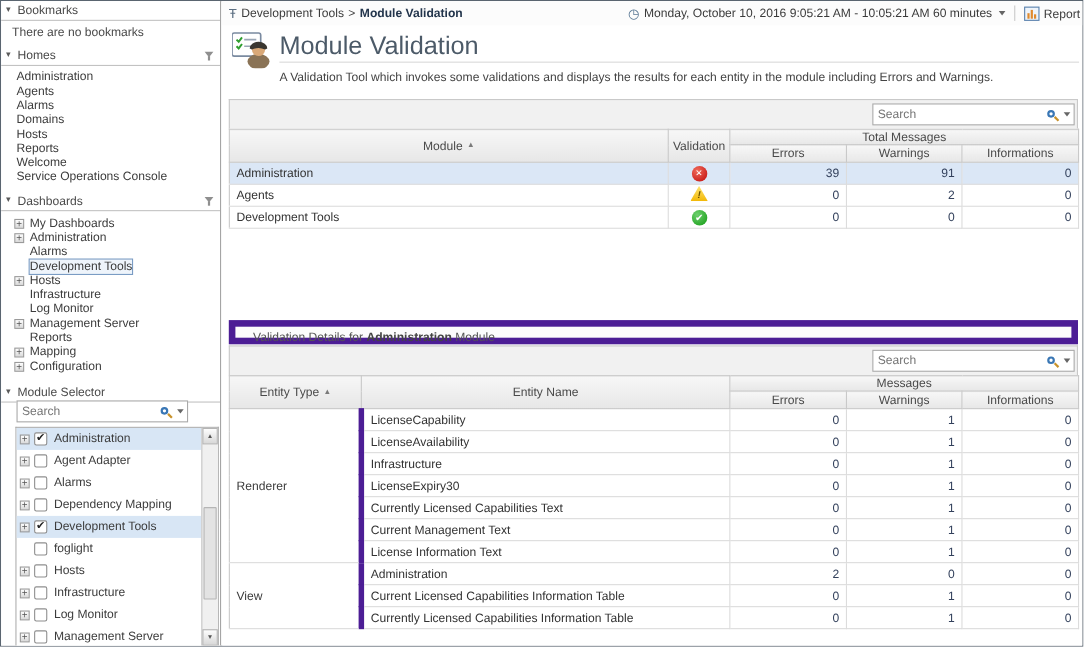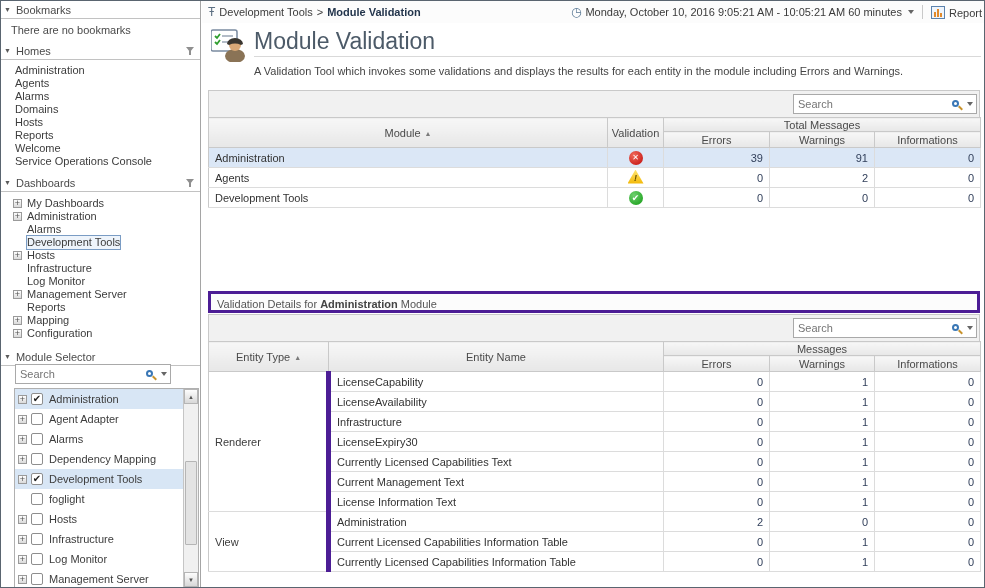--- a/index.html
+++ b/index.html
@@ -83,21 +83,21 @@
   table.grid { border-left:1px solid #c9c9c9; border-right:1px solid #c9c9c9; border-bottom:1px solid #c9c9c9; }
   .sort { font-size:7px; color:#7a7a7a; margin-left:4px; vertical-align:middle; }
 
   .ic { display:inline-block; }
   .ic-err { width:14px; height:14px; border-radius:50%; background:radial-gradient(circle at 35% 30%, #f06a5a, #c00a0a); color:#fff; font-size:8px; font-weight:bold; line-height:14px; text-align:center; }
   .ic-warn { position:relative; width:16px; height:14px; }
   .ic-warn .w-tri { position:absolute; inset:0; clip-path:polygon(50% 0,100% 100%,0 100%); background:linear-gradient(#ffe571,#f2b705); }
   .ic-warn .w-ex { position:absolute; inset:0; color:#6b5200; font-size:9px; font-weight:bold; line-height:17px; text-align:center; }
   .ic-ok { width:14px; height:14px; border-radius:50%; background:radial-gradient(circle at 35% 30%, #6ed06e, #129a12); color:#fff; font-size:9px; font-weight:bold; line-height:14px; text-align:center; }
 
-  .details-hd { position:absolute; left:6px; right:4px; top:290px; height:22px; border:3px solid #4c1d95; background:#fcfcfc; color:#555; line-height:20px; padding-left:6px; }
+  .details-hd { position:absolute; left:6px; right:4px; top:290px; height:22px; border:6px solid #4c1d95; background:#fcfcfc; color:#555; line-height:20px; padding-left:16px; }
   .details-hd b { color:#444; }
 </style>
 </head>
 <body>
 
 <div class="app">
 
   <aside class="sidebar">
 
     <div class="sec-hd">

